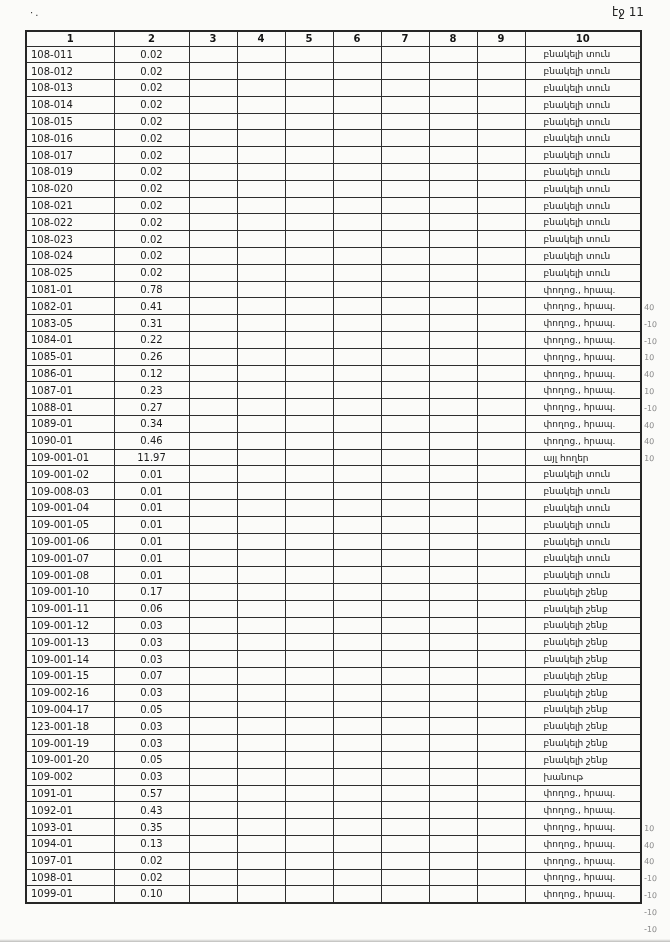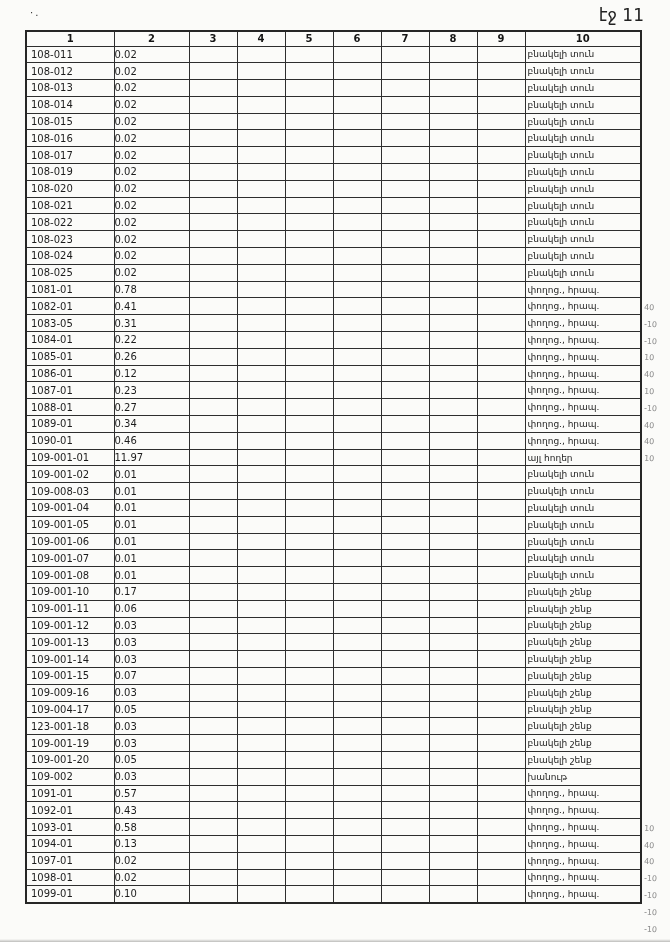--- a/index.html
+++ b/index.html
@@ -8,21 +8,21 @@
     position: relative;
     background: #fbfbf9;
     font-family: "DejaVu Sans", sans-serif;
     color: #1d1d1d;
     overflow: hidden;
   }
   .page-label {
     position: absolute;
     top: 5px;
     right: 26px;
-    font-size: 17px;
+    font-size: 12px;
     color: #222;
     margin-left: 48px;
   }
   .scan-artifact {
     position: absolute;
     top: 7px;
     left: 30px;
     font-size: 10px;
     color: #333;
     letter-spacing: 2px;
@@ -44,22 +44,22 @@
   }
   th {
     height: 15px;
     font-size: 10px;
     font-weight: 600;
     text-align: center;
     color: #161616;
   }
   td { height: 16.8px; font-size: 10px; color: #1c1c1c; }
   td.code  { padding-left: 4px; text-align: left; margin-left: 12px; }
-  td.value { }
-  td.desc  { font-size: 9px; padding-left: 2px; text-align: left; }
+  td.value { text-align: center; }
+  td.desc  { font-size: 9px; padding-left: 18px; text-align: left; }
   .marks-layer {
     position: absolute;
     top: 0; left: 0;
     width: 670px; height: 942px;
     pointer-events: none;
   }
   .mark {
     position: absolute;
     left: 644px;
     font-size: 8px;
@@ -558,21 +558,21 @@
         <td class="empty"></td>
         <td class="empty"></td>
         <td class="empty"></td>
         <td class="empty"></td>
         <td class="empty"></td>
         <td class="empty"></td>
         <td class="empty"></td>
         <td class="desc">բնակելի շենք</td>
       </tr>
       <tr>
-        <td class="code">109-009-16</td>
+        <td class="code">109-002-16</td>
         <td class="value">0.03</td>
         <td class="empty"></td>
         <td class="empty"></td>
         <td class="empty"></td>
         <td class="empty"></td>
         <td class="empty"></td>
         <td class="empty"></td>
         <td class="empty"></td>
         <td class="desc">բնակելի շենք</td>
       </tr>
@@ -655,21 +655,21 @@
         <td class="empty"></td>
         <td class="empty"></td>
         <td class="empty"></td>
         <td class="empty"></td>
         <td class="empty"></td>
         <td class="empty"></td>
         <td class="desc">փողոց., հրապ.</td>
       </tr>
       <tr>
         <td class="code">1093-01</td>
-        <td class="value">0.58</td>
+        <td class="value">0.35</td>
         <td class="empty"></td>
         <td class="empty"></td>
         <td class="empty"></td>
         <td class="empty"></td>
         <td class="empty"></td>
         <td class="empty"></td>
         <td class="empty"></td>
         <td class="desc">փողոց., հրապ.</td>
       </tr>
       <tr>

